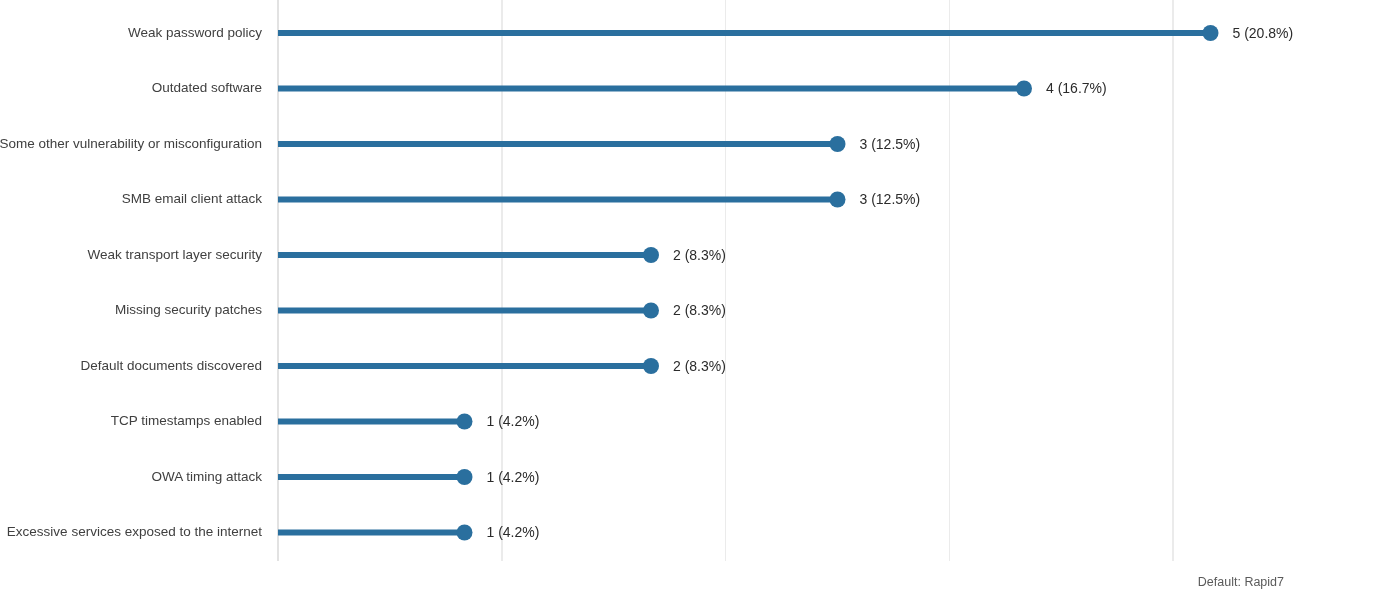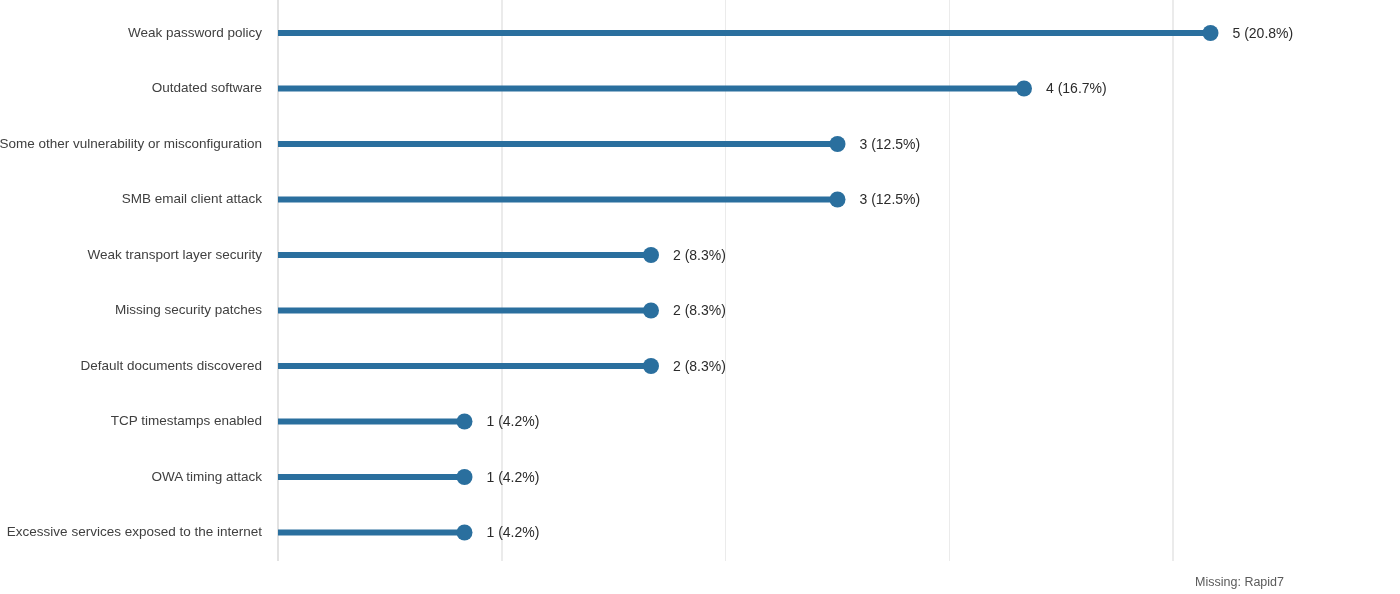--- a/index.html
+++ b/index.html
@@ -128,14 +128,14 @@
         <circle cx="464.5" cy="477" r="8" fill="#2a6f9e"></circle>
         <text x="486.5" y="478" class="val-label">1 (4.2%)</text>
       </g>
       <g>
         <text x="262" y="532.5" class="cat-label">Excessive services exposed to the internet</text>
         <line x1="278" y1="532.5" x2="464.5" y2="532.5" stroke="#2a6f9e" class="stem"></line>
         <circle cx="464.5" cy="532.5" r="8" fill="#2a6f9e"></circle>
         <text x="486.5" y="533.5" class="val-label">1 (4.2%)</text>
       </g>
     </svg>
-  <div class="source-note">Missing: Rapid7</div>
+  <div class="source-note">Default: Rapid7</div>
 </div>
 
 </body></html>

